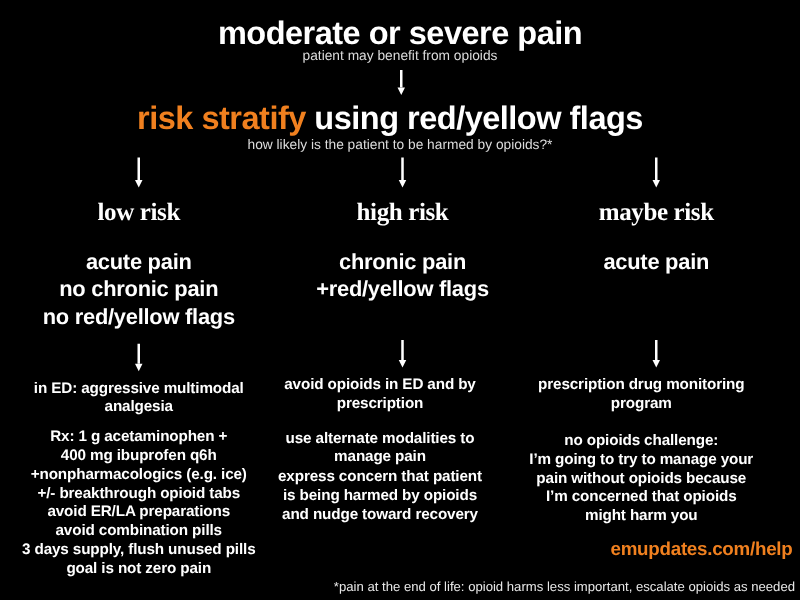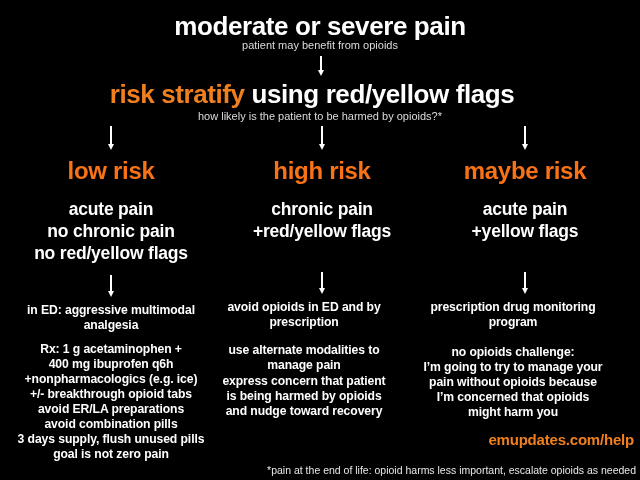--- a/index.html
+++ b/index.html
@@ -42,26 +42,27 @@
     font-weight: normal;
     color: #dcdcdc;
     line-height: 13px;
     letter-spacing: 0px;
     white-space: nowrap;
   }
 
   .accent { color: #F0801F; }
 
   .risk-head {
-    font-size: 24px;
-    font-weight: bold;
-    color: #f97316;
+    font-size: 20px;
+    font-weight: bold;
+    color: #ffffff;
     line-height: 27px;
     letter-spacing: -0.3px;
     white-space: nowrap;
+    font-family: Liberation Serif, serif;
   }
 
   .risk-desc {
     font-size: 17.5px;
     font-weight: bold;
     color: #ffffff;
     line-height: 22px;
     letter-spacing: -0.2px;
     white-space: nowrap;
   }
@@ -166,21 +167,20 @@
     <div class="risk-desc">no red/yellow flags</div>
   </div>
 
   <div class="abs ctr" style="left:218px; top:198px; width:208px;">
     <div class="risk-desc">chronic pain</div>
     <div class="risk-desc">+red/yellow flags</div>
   </div>
 
   <div class="abs ctr" style="left:420px; top:198px; width:210px;">
     <div class="risk-desc">acute pain</div>
-    <div class="risk-desc">+yellow flags</div>
   </div>
 
   <div class="arrow" style="left:110px; top:275px; width:2px; height:22px;">
     <div class="shaft" style="height:16px;"></div>
     <div class="head" style="top:16px;"></div>
   </div>
   <div class="arrow" style="left:321px; top:272px; width:2px; height:22px;">
     <div class="shaft" style="height:16px;"></div>
     <div class="head" style="top:16px;"></div>
   </div>

